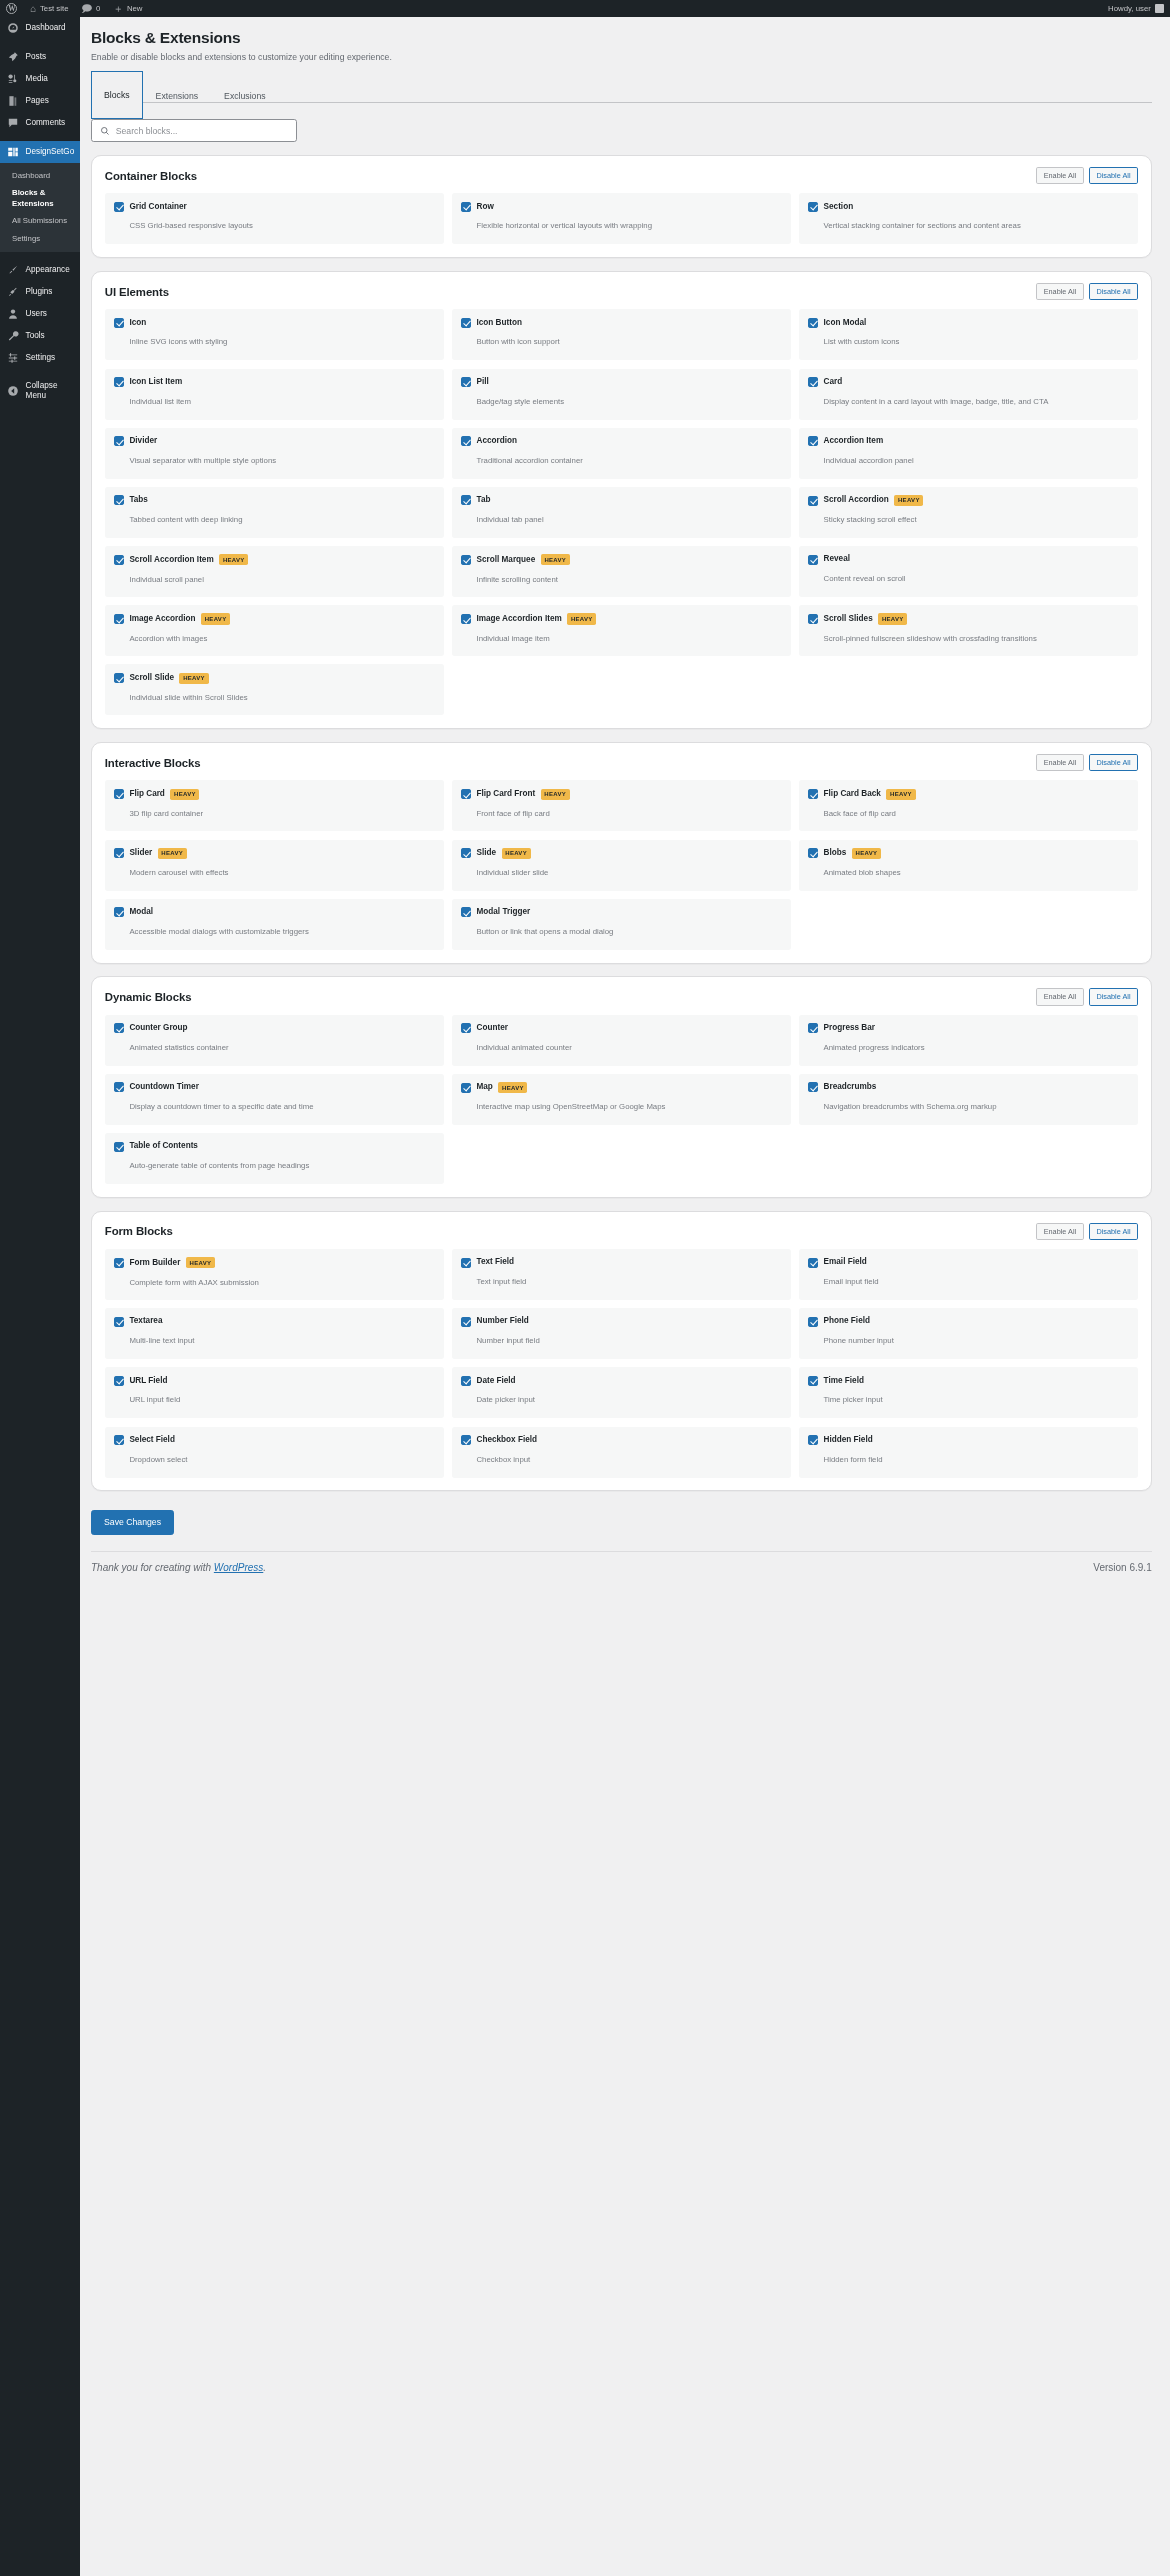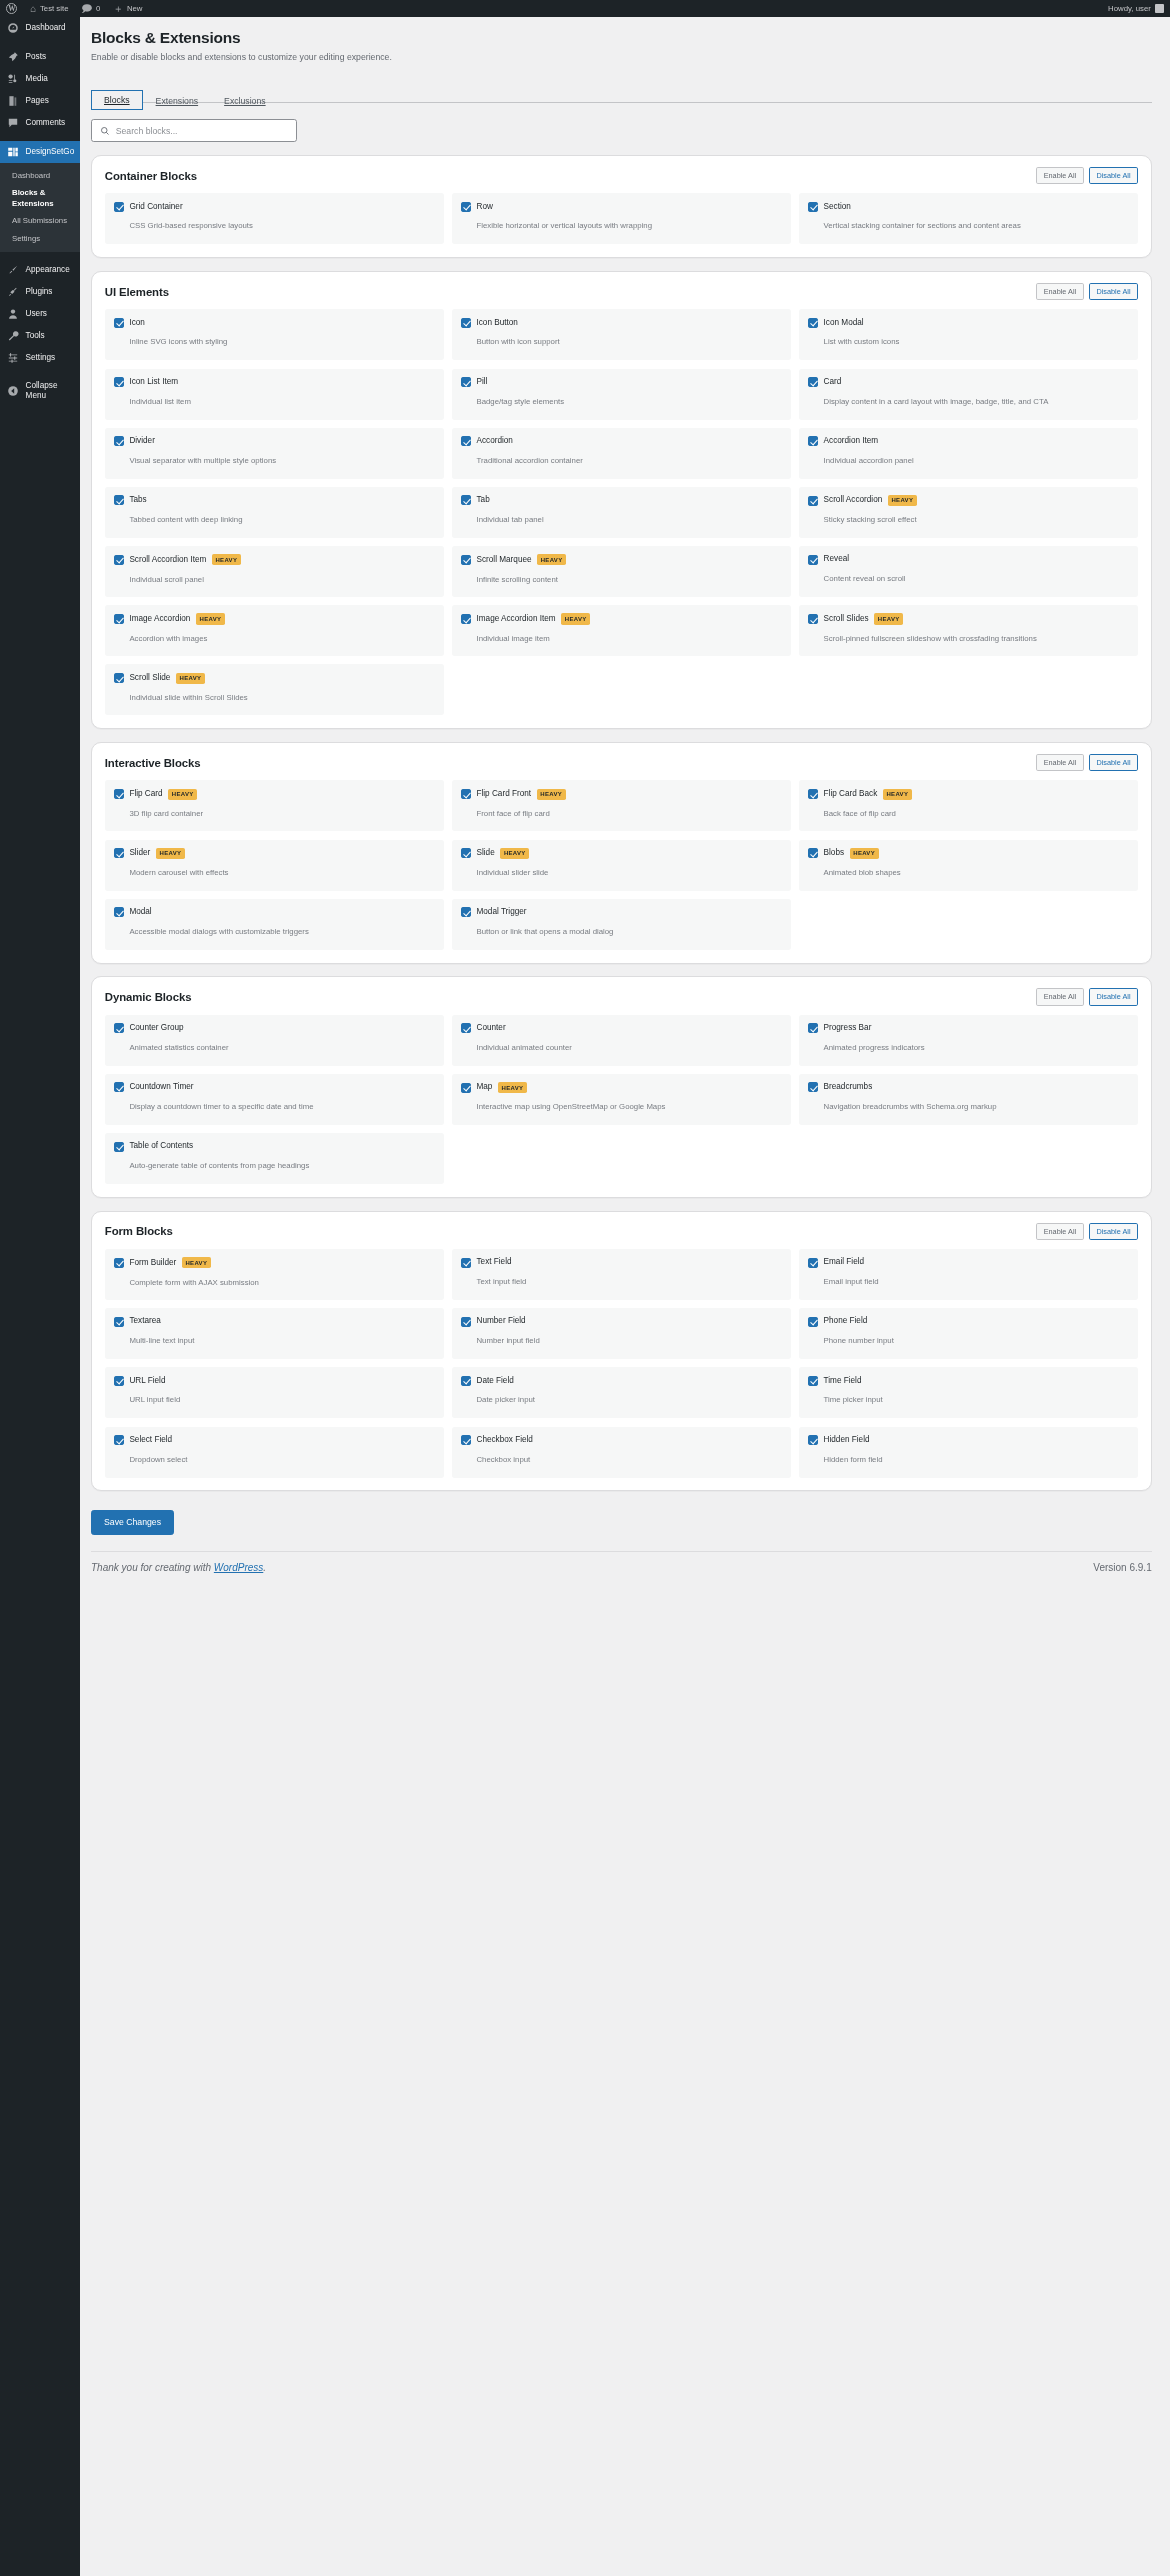--- a/index.html
+++ b/index.html
@@ -131,30 +131,29 @@
   
   .tabs {
     display: flex;
     align-items: flex-end;
     gap: 0;
     border-bottom: 0.9px solid #c3c4c7;
     margin-bottom: 16.5px;
     height: 24px;
   }
   .tab {
-    padding: 3px 12px;
+    padding: 17px 12px;
     font-size: 8.7px;
     color: #50575e;
     line-height: 1.4;
     background: transparent;
     border: 0.9px solid transparent;
     border-bottom: none;
     position: relative;
-    top: 8px;
-    text-decoration: underline;
+    top: 17px;
   }
   .tab.active {
     background: #f0f0f1;
     border: 0.9px solid #2271b1;
     border-bottom: 1.8px solid #2271b1;
     color: #1d2327;
   }
 
   
   .search-row { margin-bottom: 12.8px; }
@@ -245,21 +244,21 @@
     content: "";
     position: absolute;
     left: 2.7px; top: 0.5px;
     width: 3.2px; height: 6px;
     border: solid #fff;
     border-width: 0 1.5px 1.5px 0;
     transform: rotate(42deg);
   }
   .bc-name {
     font-size: 8.2px;
-    font-weight: normal;
+    font-weight: bold;
     color: #1d2327;
     line-height: 1.3;
   }
   .badge-heavy {
     font-size: 6px;
     font-weight: bold;
     background: #f0b849;
     color: #1d2327;
     padding: 1.4px 3.7px;
     border-radius: 1.8px;

